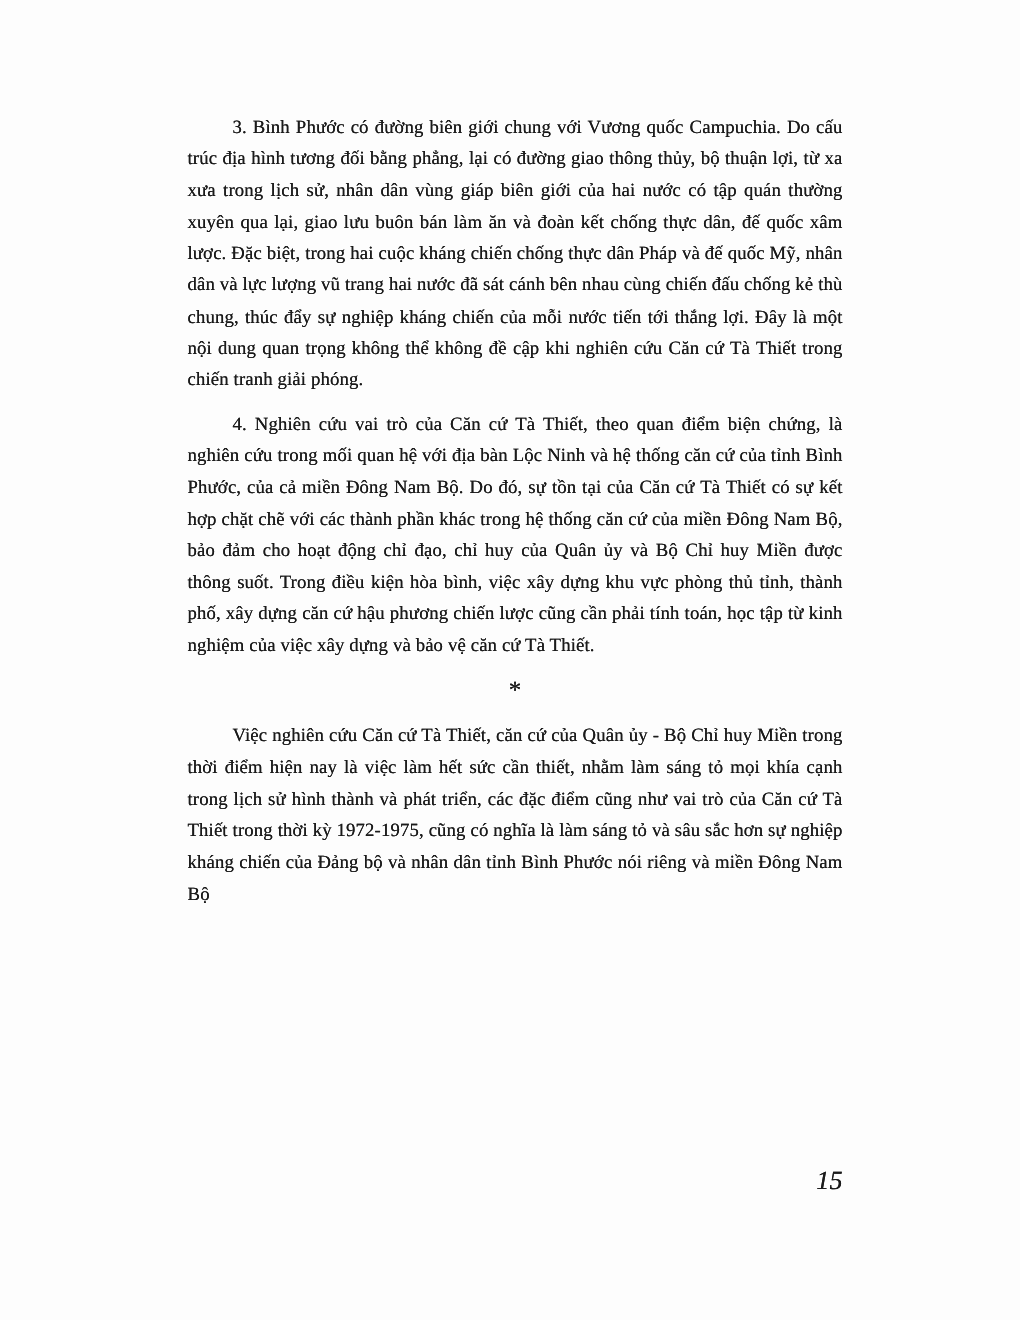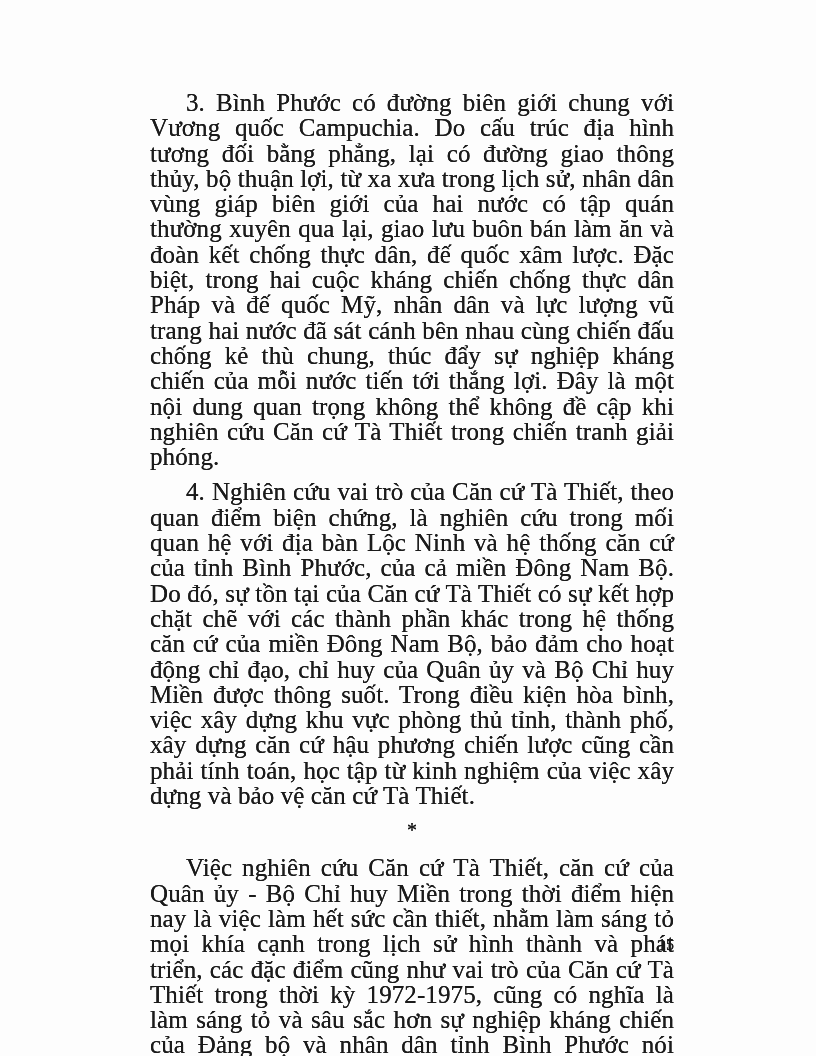--- a/index.html
+++ b/index.html
@@ -22,42 +22,43 @@
     color: #1b1b1b;
   }
   .text-block {
     position: absolute;
     left: 150px;
     top: 90px;
     width: 524px;
   }
   .para {
     margin: 0 0 10px 0;
-    font-size: 25px;
+    font-size: 15px;
     line-height: 25.3px;
     text-align: justify;
     text-indent: 36px;
     letter-spacing: 0.1px;
     text-shadow: 0 0 0.4px currentColor; 
     hyphens: none;
   }
   .separator {
     margin: 4px 0 12px 0;
     text-align: center;
     font-size: 20px;
     line-height: 25px;
     text-shadow: 0 0 0.4px currentColor;
   }
   .page-number {
     position: absolute;
     top: 932px;
     right: 142px;
-    font-size: 16px;
+    font-size: 21px;
     line-height: 25px;
     text-shadow: 0 0 0.4px currentColor;
+    font-style: italic;
   }
 </style>
 </head>
 <body>
 
 <div class="page">
   <main class="text-block">
     <p class="para">3. Bình Phước có đường biên giới chung với Vương quốc Campuchia. Do cấu trúc địa hình tương đối bằng phẳng, lại có đường giao thông thủy, bộ thuận lợi, từ xa xưa trong lịch sử, nhân dân vùng giáp biên giới của hai nước có tập quán thường xuyên qua lại, giao lưu buôn bán làm ăn và đoàn kết chống thực dân, đế quốc xâm lược. Đặc biệt, trong hai cuộc kháng chiến chống thực dân Pháp và đế quốc Mỹ, nhân dân và lực lượng vũ trang hai nước đã sát cánh bên nhau cùng chiến đấu chống kẻ thù chung, thúc đẩy sự nghiệp kháng chiến của mỗi nước tiến tới thắng lợi. Đây là một nội dung quan trọng không thể không đề cập khi nghiên cứu Căn cứ Tà Thiết trong chiến tranh giải phóng.</p>
     <p class="para">4. Nghiên cứu vai trò của Căn cứ Tà Thiết, theo quan điểm biện chứng, là nghiên cứu trong mối quan hệ với địa bàn Lộc Ninh và hệ thống căn cứ của tỉnh Bình Phước, của cả miền Đông Nam Bộ. Do đó, sự tồn tại của Căn cứ Tà Thiết có sự kết hợp chặt chẽ với các thành phần khác trong hệ thống căn cứ của miền Đông Nam Bộ, bảo đảm cho hoạt động chỉ đạo, chỉ huy của Quân ủy và Bộ Chỉ huy Miền được thông suốt. Trong điều kiện hòa bình, việc xây dựng khu vực phòng thủ tỉnh, thành phố, xây dựng căn cứ hậu phương chiến lược cũng cần phải tính toán, học tập từ kinh nghiệm của việc xây dựng và bảo vệ căn cứ Tà Thiết.</p>
     <div class="separator">*</div>

